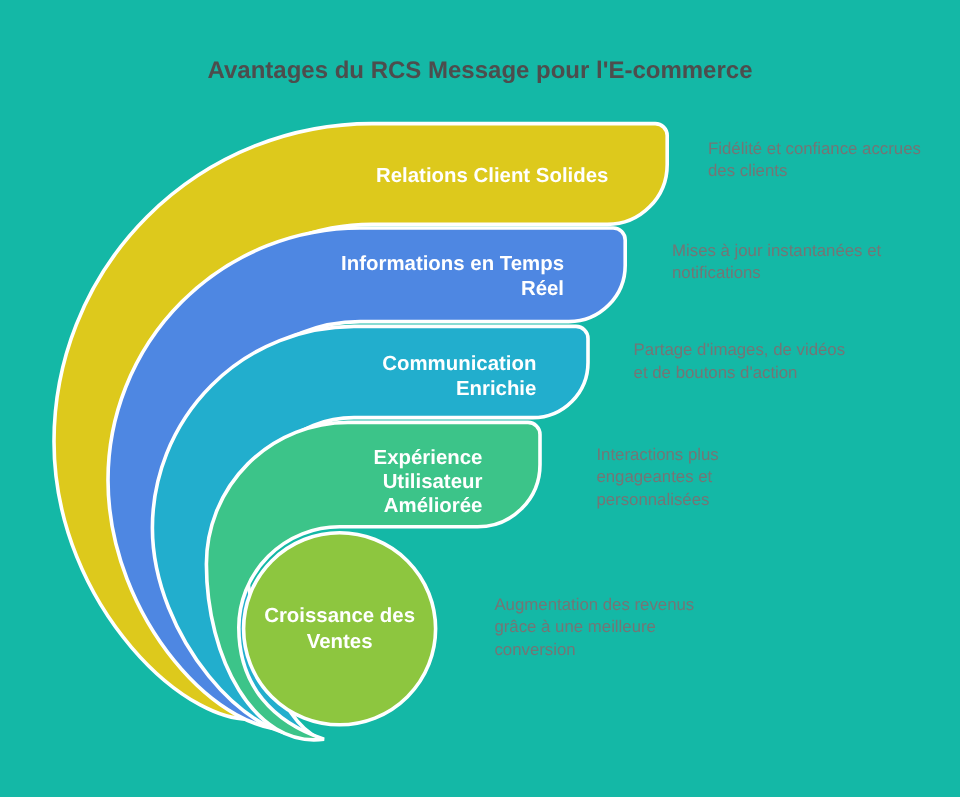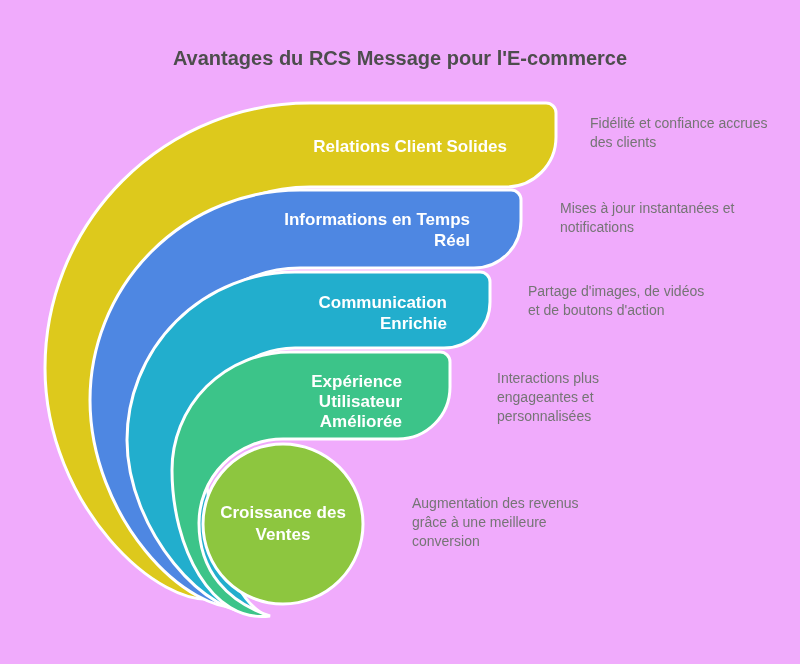--- a/index.html
+++ b/index.html
@@ -1,20 +1,20 @@
 <!DOCTYPE html>
 <html><head>
 <meta charset="utf-8">
 <style>
   html, body { margin: 0; padding: 0; background: #ffffff; }
   .canvas {
     position: relative;
     width: 800px;
     height: 664px;
-    background: #f0abfc;
+    background: #14b8a6;
     overflow: hidden;
     font-family: "Liberation Sans", sans-serif;
   }
   svg { display: block; }
   .diagram-title {
     font-family: "Liberation Sans", sans-serif;
     font-size: 20px;
     font-weight: 700;
   }
   .stage-label {

